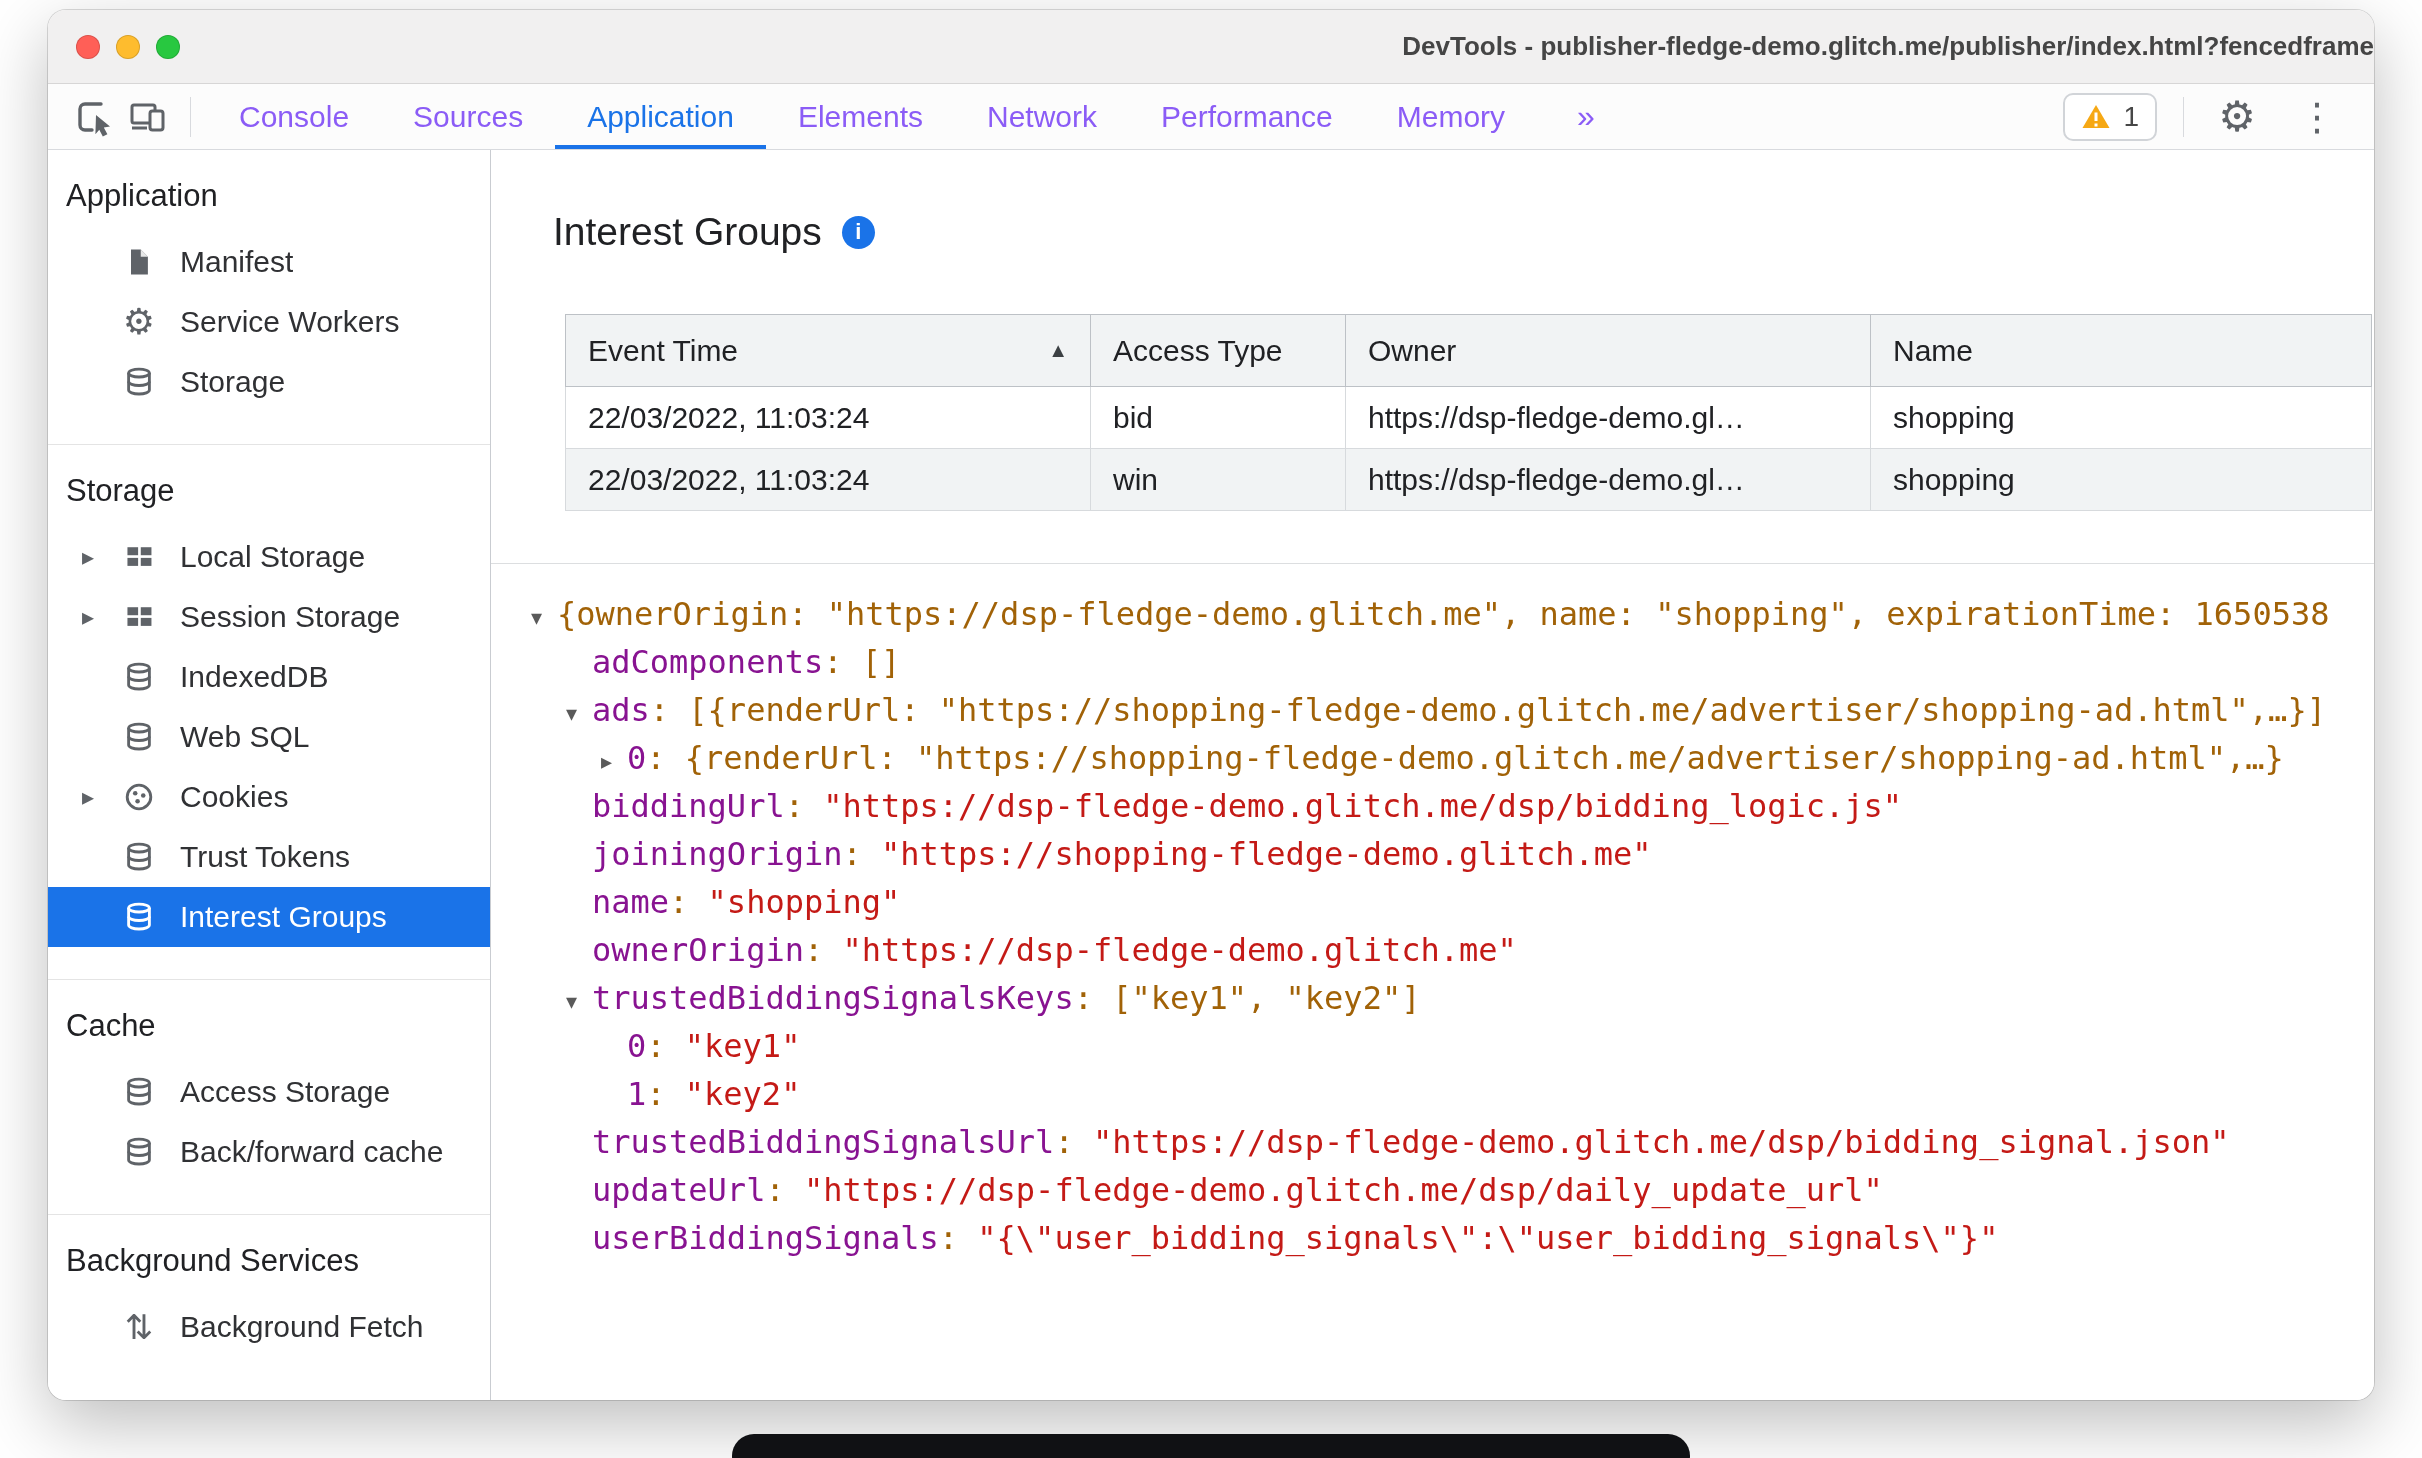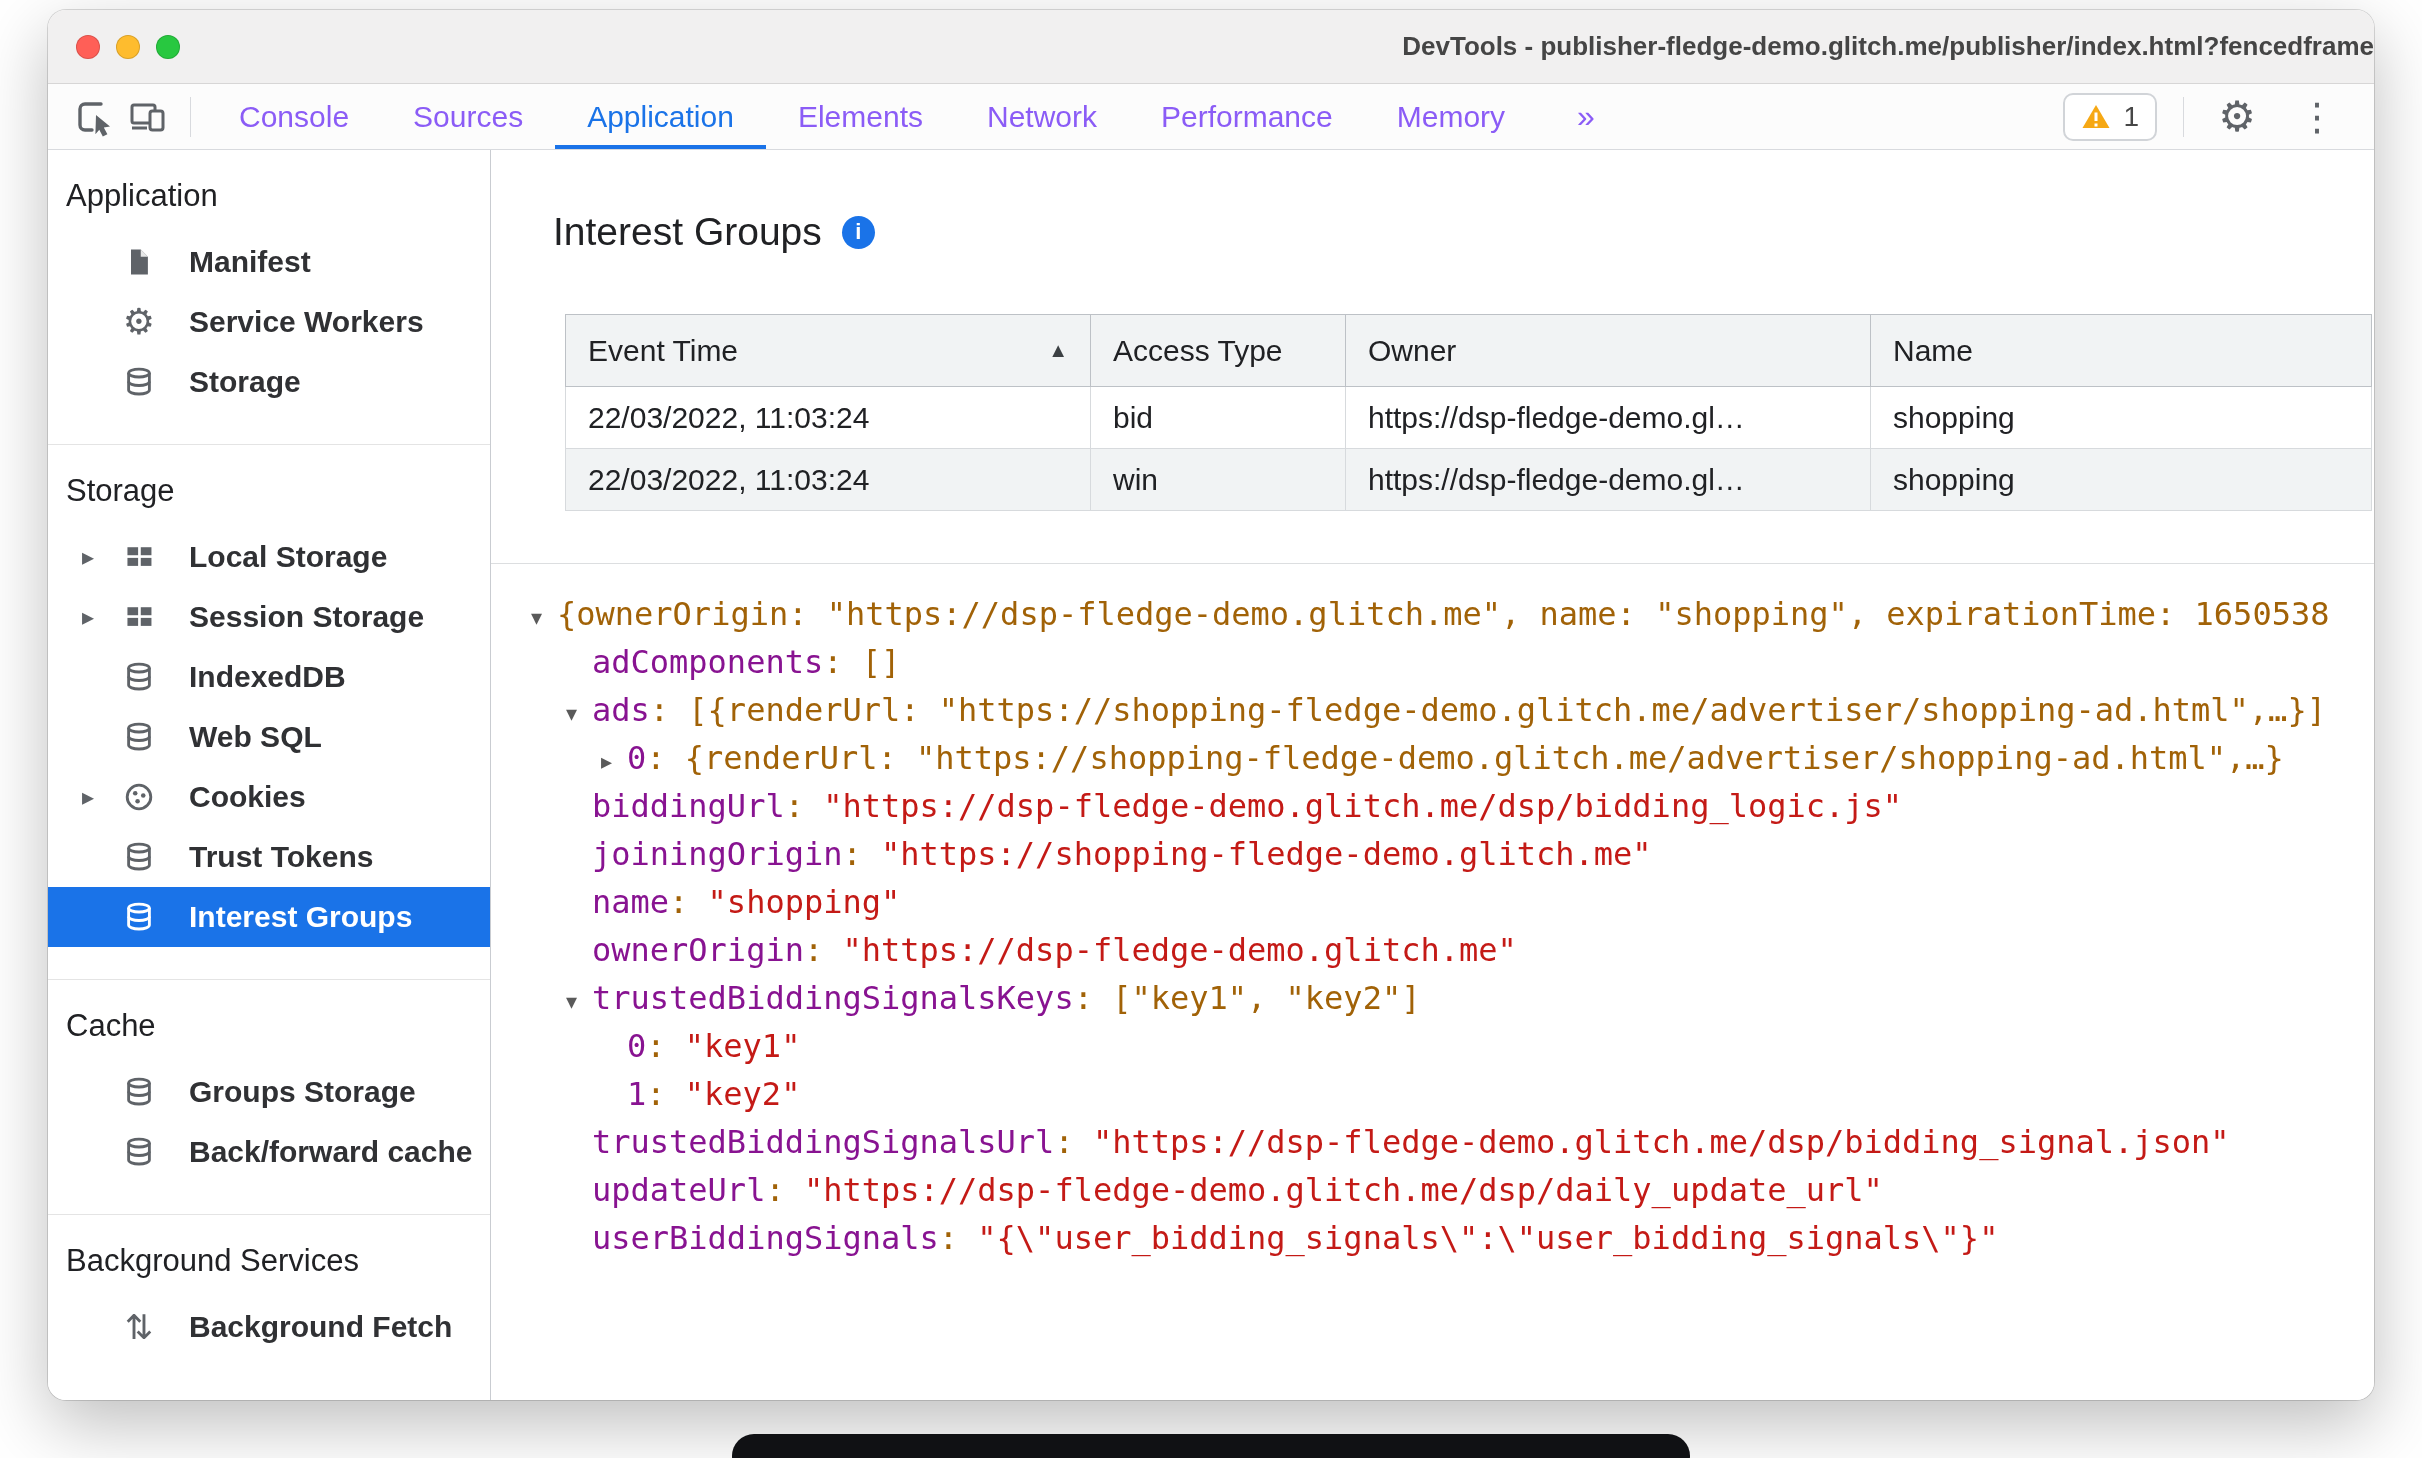--- a/index.html
+++ b/index.html
@@ -53,21 +53,21 @@
 
   
   .dt-body { flex: 1; display: flex; min-height: 0; background: #fff; }
   .sidebar { flex: 0 0 443px; border-right: 1px solid #c9ccd1; overflow: hidden; }
   .side-section { padding: 28px 0 32px 0; border-bottom: 1px solid #e4e4e4; }
   .side-section:last-child { border-bottom: none; }
   .side-header { padding: 0 0 18px 18px; font-size: 31px; color: #202124; }
   .item { height: 60px; display: flex; align-items: center; padding-left: 34px; font-size: 30px; color: #303134; cursor: default; }
   .item .tri { flex: 0 0 34px; font-size: 24px; color: #5f6368; }
   .item .icon { flex: 0 0 46px; display: flex; align-items: center; justify-content: center; color: #5f6368; }
-  .item .label { margin-left: 27px; white-space: nowrap; overflow: hidden; font-weight: bold; }
+  .item .label { margin-left: 18px; white-space: nowrap; overflow: hidden; }
   .item.selected { background: #1a73e8; color: #fff; }
   .item.selected .icon, .item.selected .tri, .item.selected .glyph-icon { color: #fff; }
   .sw-glyph { font-size: 36px; }
   .bf-glyph { font-size: 34px; }
 
   
   .main { flex: 1; min-width: 0; overflow: hidden; }
   .main-title { margin: 60px 0 0 62px; display: flex; align-items: center; font-size: 39px; color: #202124; }
   .info-icon {
     margin-left: 20px; width: 33px; height: 33px; border-radius: 50%;
@@ -299,21 +299,21 @@
         <div class="side-header">Cache</div>
         <div class="item">
           <span class="tri"></span>
           <span class="icon">
             <svg width="34" height="34" viewBox="0 0 36 36">
               <ellipse cx="18" cy="8.5" rx="11" ry="4.2" fill="none" stroke="currentColor" stroke-width="3"></ellipse>
               <path d="M7 8.5 v9 c0 2.3 4.9 4.2 11 4.2 s11 -1.9 11 -4.2 v-9" fill="none" stroke="currentColor" stroke-width="3"></path>
               <path d="M7 17.5 v9 c0 2.3 4.9 4.2 11 4.2 s11 -1.9 11 -4.2 v-9" fill="none" stroke="currentColor" stroke-width="3"></path>
             </svg>
           </span>
-          <span class="label">Groups Storage</span>
+          <span class="label">Access Storage</span>
         </div>
         <div class="item">
           <span class="tri"></span>
           <span class="icon">
             <svg width="34" height="34" viewBox="0 0 36 36">
               <ellipse cx="18" cy="8.5" rx="11" ry="4.2" fill="none" stroke="currentColor" stroke-width="3"></ellipse>
               <path d="M7 8.5 v9 c0 2.3 4.9 4.2 11 4.2 s11 -1.9 11 -4.2 v-9" fill="none" stroke="currentColor" stroke-width="3"></path>
               <path d="M7 17.5 v9 c0 2.3 4.9 4.2 11 4.2 s11 -1.9 11 -4.2 v-9" fill="none" stroke="currentColor" stroke-width="3"></path>
             </svg>
           </span>

